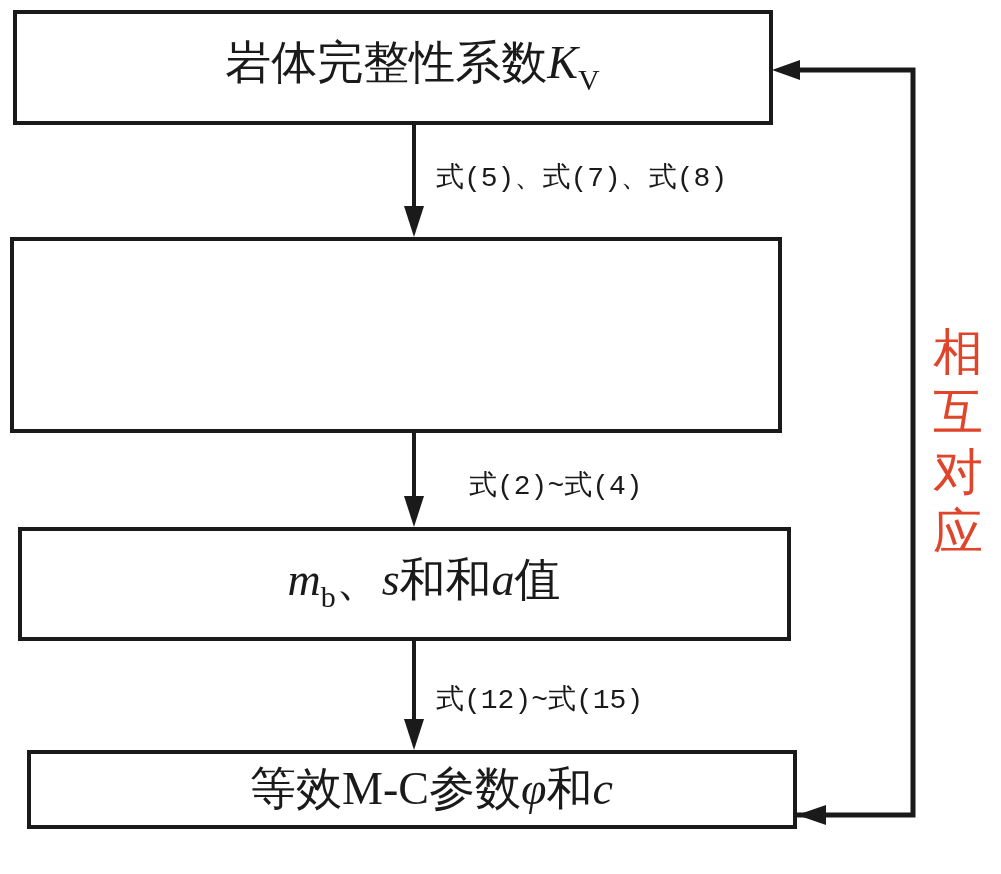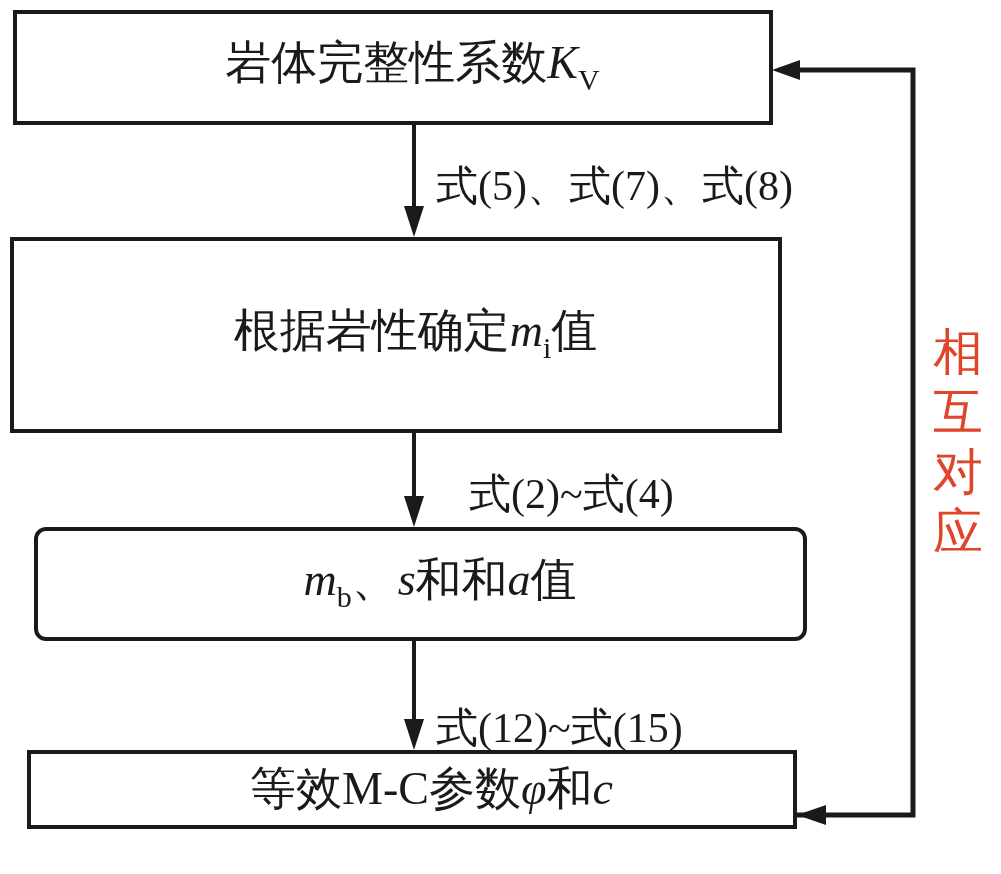--- a/index.html
+++ b/index.html
@@ -3,21 +3,21 @@
 <meta charset="utf-8">
 <style>
   html, body { margin:0; padding:0; background:#ffffff; }
   body { width:1001px; height:874px; position:relative; overflow:hidden;
          font-family:"DejaVu Serif","Liberation Serif",serif; color:#1a1a1a; }
   .box { position:absolute; border:4px solid #1a1a1a; box-sizing:border-box; background:#fff;
          display:flex; flex-direction:column; align-items:center; justify-content:center; }
   .btxt { font-size:46px; line-height:1.15; white-space:nowrap; font-family:"Liberation Serif","DejaVu Serif",serif;margin-left:39px; }
   .it { font-style:italic; }
   .sub { font-size:30px; vertical-align:-12px; font-style:normal; }
-  .lbl { position:absolute; font-size:42px; white-space:nowrap; font-family:Liberation Serif, serif; }
+  .lbl { position:absolute; font-size:28px; white-space:nowrap; font-family:Liberation Mono, monospace; }
   .vtext { position:absolute; font-size:50px; color:#e0452b; line-height:60px; width:60px; text-align:center;
            font-family:"DejaVu Serif","Liberation Serif",serif; }
   svg.arrows { position:absolute; left:0; top:0; }
 </style>
 </head>
 <body>
 
 <svg class="arrows" width="1001" height="874">
   <defs>
     <marker id="ah" markerWidth="10" markerHeight="10" refX="9" refY="5" orient="auto" markerUnits="userSpaceOnUse" viewBox="0 0 10 10">
@@ -41,33 +41,32 @@
     <path d="M800,60 L800,80 L772,70 z" fill="#1a1a1a"></path>
     <path d="M826,805 L826,825 L797,815 z" fill="#1a1a1a"></path>
   </g>
 </svg>
 
 <div class="box" style="left:13px;top:10px;width:760px;height:115px;">
   <div class="btxt"><span>岩体完整性系数</span><span class="it">K</span><span class="sub">V</span></div>
 </div>
 
 <div class="box" style="left:10px;top:237px;width:772px;height:196px;">
-  <div class="btxt"><span>根据岩性确定</span><span class="it">m</span><span class="sub">i</span><span>值</span></div>
 </div>
 
-<div class="box" style="left:34px;top:527px;width:773px;height:114px;border-radius:12px;">
+<div class="box" style="left:18px;top:527px;width:773px;height:114px;">
   <div class="btxt"><span class="it">m</span><span class="sub">b</span><span>、</span><span class="it">s</span><span>和和</span><span class="it">a</span><span>值</span></div>
 </div>
 
 <div class="box" style="left:27px;top:750px;width:770px;height:79px;">
   <div class="btxt"><span>等效M-C参数</span><span class="it">φ</span><span>和</span><span class="it">c</span></div>
 </div>
 
 <div class="lbl" style="left:436px;top:158px;">式(5)、式(7)、式(8)</div>
 <div class="lbl" style="left:436px;top:466px;margin-left:33px;">式(2)~式(4)</div>
-<div class="lbl" style="left:436px;top:700px;">式(12)~式(15)</div>
+<div class="lbl" style="left:436px;top:680px;">式(12)~式(15)</div>
 
 <div class="vtext" style="left: 928px; top: 322px; color: rgb(224, 69, 43);">
   <div>相</div>
   <div>互</div>
   <div>对</div>
   <div>应</div>
 </div>
 
 </body></html>

